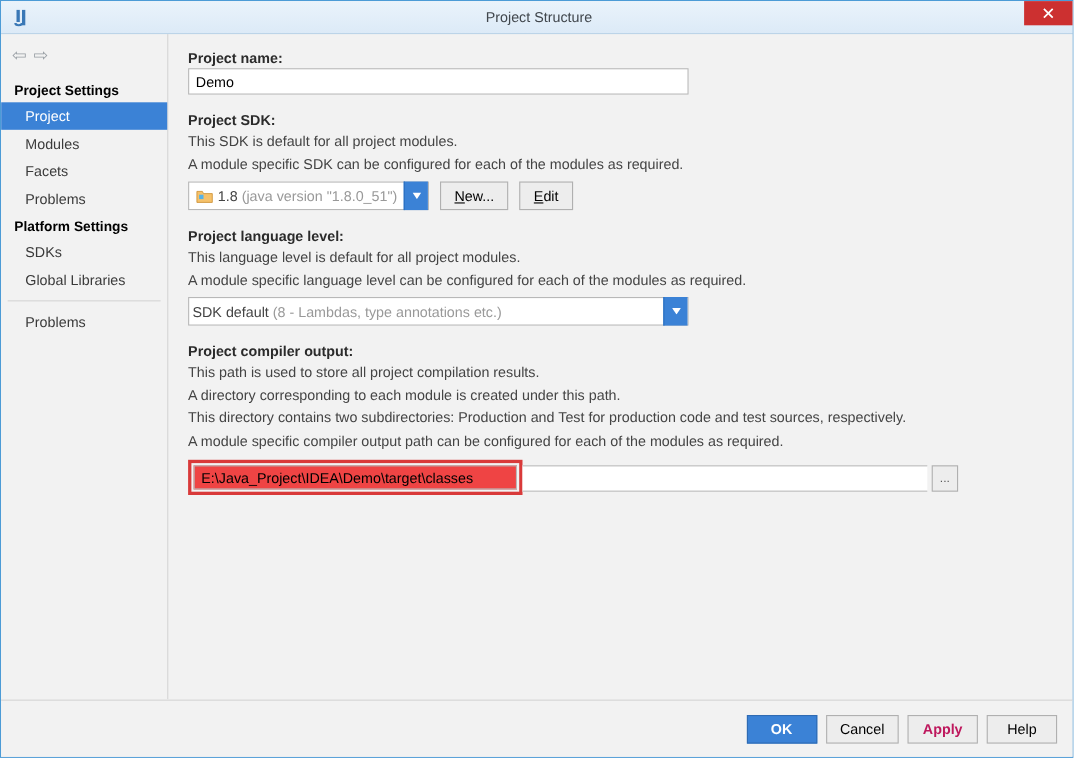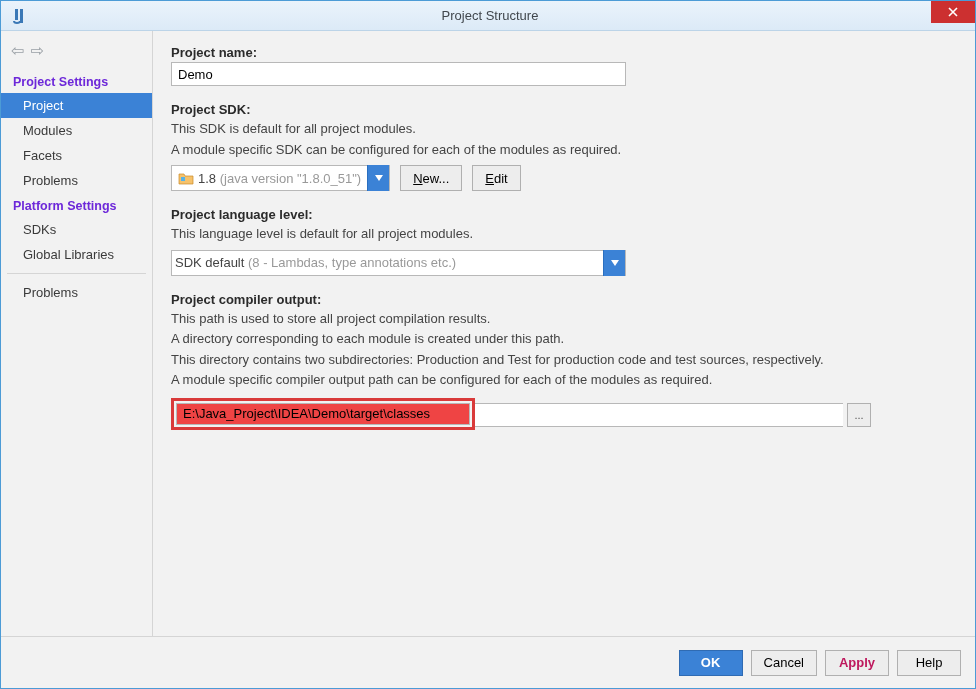--- a/index.html
+++ b/index.html
@@ -68,21 +68,21 @@
     padding: 6px 10px 10px 10px;
   }
   .nav-arrow {
     color: #9aa0a6;
     font-size: 16px;
     cursor: default;
     line-height: 1;
   }
   .section-header {
     padding: 6px 12px 4px 12px;
-    color: #6d28d9;
+    color: #000000;
     font-weight: bold;
     font-size: 12.5px;
   }
   .side-item {
     padding: 5px 10px 5px 22px;
     cursor: pointer;
     color: #3a3a3a;
   }
   .side-item.selected {
     background: #3b82d6;
@@ -290,20 +290,21 @@
               </svg>
           </span>
         </div>
         <button class="btn"><span class="ul">N</span><span>ew...</span></button>
         <button class="btn"><span class="ul">E</span><span>dit</span></button>
       </div>
 
       <div class="section-gap"></div>
       <div class="field-label">Project language level:</div>
       <div class="helper">This language level is default for all project modules.</div>
+      <div class="helper">A module specific language level can be configured for each of the modules as required.</div>
 
       <div class="lang-combo">
         <span class="combo-text">
           <span>SDK default</span><span class="gray"> (8 - Lambdas, type annotations etc.)</span>
         </span>
         <span class="combo-arrow">
           <svg viewBox="0 0 8 6">
               <path d="M0 0 L8 0 L4 6 Z"></path>
             </svg>
         </span>

